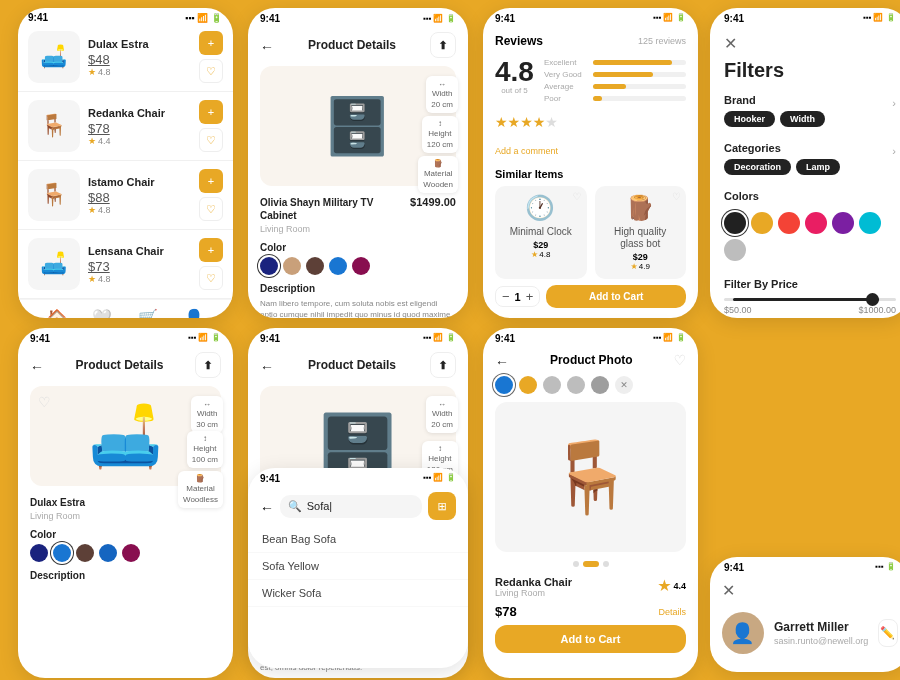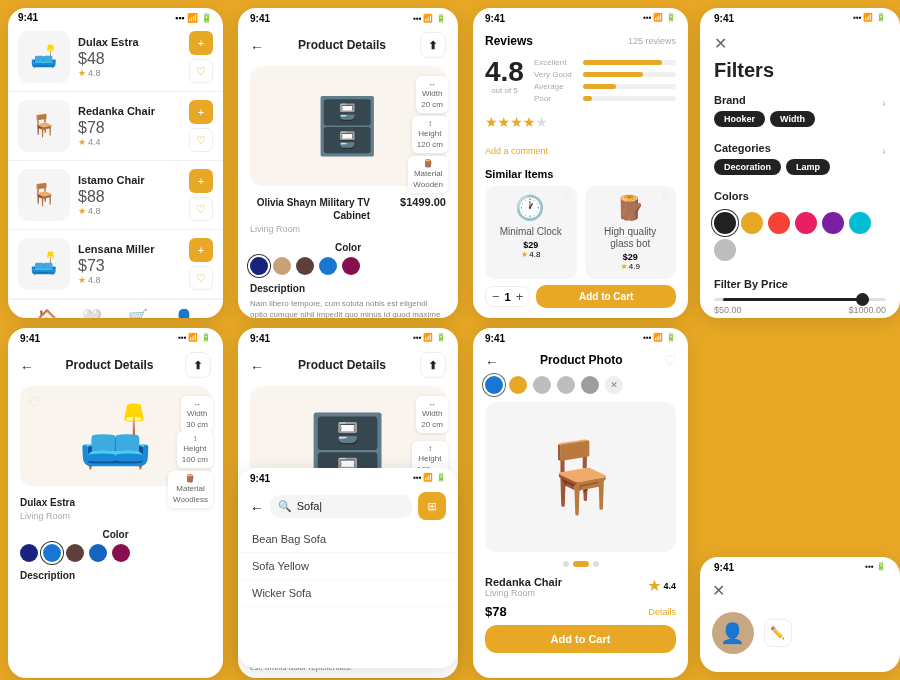--- a/index.html
+++ b/index.html
@@ -7,24 +7,25 @@
       background-color: #E8A825;
       width: 900px;
       height: 680px;
       overflow: hidden;
       font-family: -apple-system, BlinkMacSystemFont, 'Segoe UI', sans-serif;
       position: relative;
     }
 
     .phone-card {
       background: #fff;
-      border-radius: 18px;
+      border-radius: 27px;
       overflow: hidden;
       position: absolute;
       box-shadow: 0 4px 20px rgba(0,0,0,0.12);
+      margin-left: 10px;
     }
 
     
     .card-list {
       width: 215px;
       height: 310px;
       top: 8px;
       left: 8px;
     }
     .list-item {
@@ -40,21 +41,21 @@
       border-radius: 10px;
       background: #f5f5f5;
       display: flex;
       align-items: center;
       justify-content: center;
       flex-shrink: 0;
       font-size: 22px;
     }
     .list-item-info { flex: 1; }
     .list-item-name { font-size: 11px; font-weight: 600; color: #222; margin-bottom: 2px; }
-    .list-item-price { font-size: 16px; color: #555; }
+    .list-item-price { font-size: 13px; color: #555; text-decoration: underline; }
     .list-item-rating { display: flex; align-items: center; gap: 2px; font-size: 9px; color: #888; }
     .star-icon { color: #E8A825; font-size: 9px; }
     .list-item-actions { display: flex; flex-direction: column; gap: 4px; align-items: center; }
     .action-btn {
       width: 24px; height: 24px;
       background: #E8A825;
       border-radius: 6px;
       display: flex; align-items: center; justify-content: center;
       cursor: pointer;
       font-size: 11px;
@@ -108,24 +109,24 @@
       box-shadow: 0 1px 4px rgba(0,0,0,0.1);
       text-align: center;
       line-height: 1.3;
     }
     .product-name-price {
       display: flex;
       justify-content: space-between;
       align-items: flex-start;
       padding: 6px 12px 2px;
     }
-    .product-name { font-size: 10px; font-weight: 700; color: #222; max-width: 120px; line-height: 1.3; text-align: right; }
+    .product-name { font-size: 10px; font-weight: 700; color: #222; max-width: 120px; line-height: 1.3; }
     .product-price { font-size: 11px; font-weight: 700; color: #222; }
     .product-subtitle { font-size: 9px; color: #aaa; padding: 0 12px 4px; }
-    .color-section { padding: 4px 12px; text-align: center; }
+    .color-section { padding: 4px 12px; }
     .section-label { font-size: 10px; font-weight: 600; color: #222; margin-bottom: 4px; }
     .color-dots { display: flex; gap: 5px; }
     .color-dot {
       width: 18px; height: 18px;
       border-radius: 50%;
       cursor: pointer;
     }
     .color-dot.selected { box-shadow: 0 0 0 2px #fff, 0 0 0 3px #333; }
     .desc-section { padding: 4px 12px; }
     .desc-text { font-size: 8px; color: #888; line-height: 1.4; }
@@ -457,21 +458,21 @@
       </div>
     </div>
     <div class="list-item-actions">
       <div class="action-btn">+</div>
       <div class="action-btn" style="background:#fff; border:1px solid #eee; color:#E8A825;">♡</div>
     </div>
   </div>
       <div class="list-item">
     <div class="list-item-img">🛋️</div>
     <div class="list-item-info">
-      <div class="list-item-name">Lensana Miller</div>
+      <div class="list-item-name">Lensana Chair</div>
       <div class="list-item-price">$73</div>
       <div class="list-item-rating">
         <span class="star-icon">★</span>
         <span>4.8</span>
       </div>
     </div>
     <div class="list-item-actions">
       <div class="action-btn">+</div>
       <div class="action-btn" style="background:#fff; border:1px solid #eee; color:#E8A825;">♡</div>
     </div>
@@ -851,15 +852,19 @@
 <div class="phone-card card-profile">
   <div style="padding:5px 14px 0; display:flex; justify-content:space-between;">
     <span style="font-size:10px; font-weight:700;">9:41</span>
     <span style="font-size:8px;">▪▪▪ 🔋</span>
   </div>
   <div class="profile-header">
     <span class="profile-close">✕</span>
   </div>
   <div class="profile-content">
     <div class="avatar">👤</div>
+    <div class="profile-info">
+      <div class="profile-name">Garrett Miller</div>
+      <div class="profile-email">sasin.runto@newell.org</div>
+    </div>
     <div class="profile-edit">✏️</div>
   </div>
 </div>
 
 </body></html>

